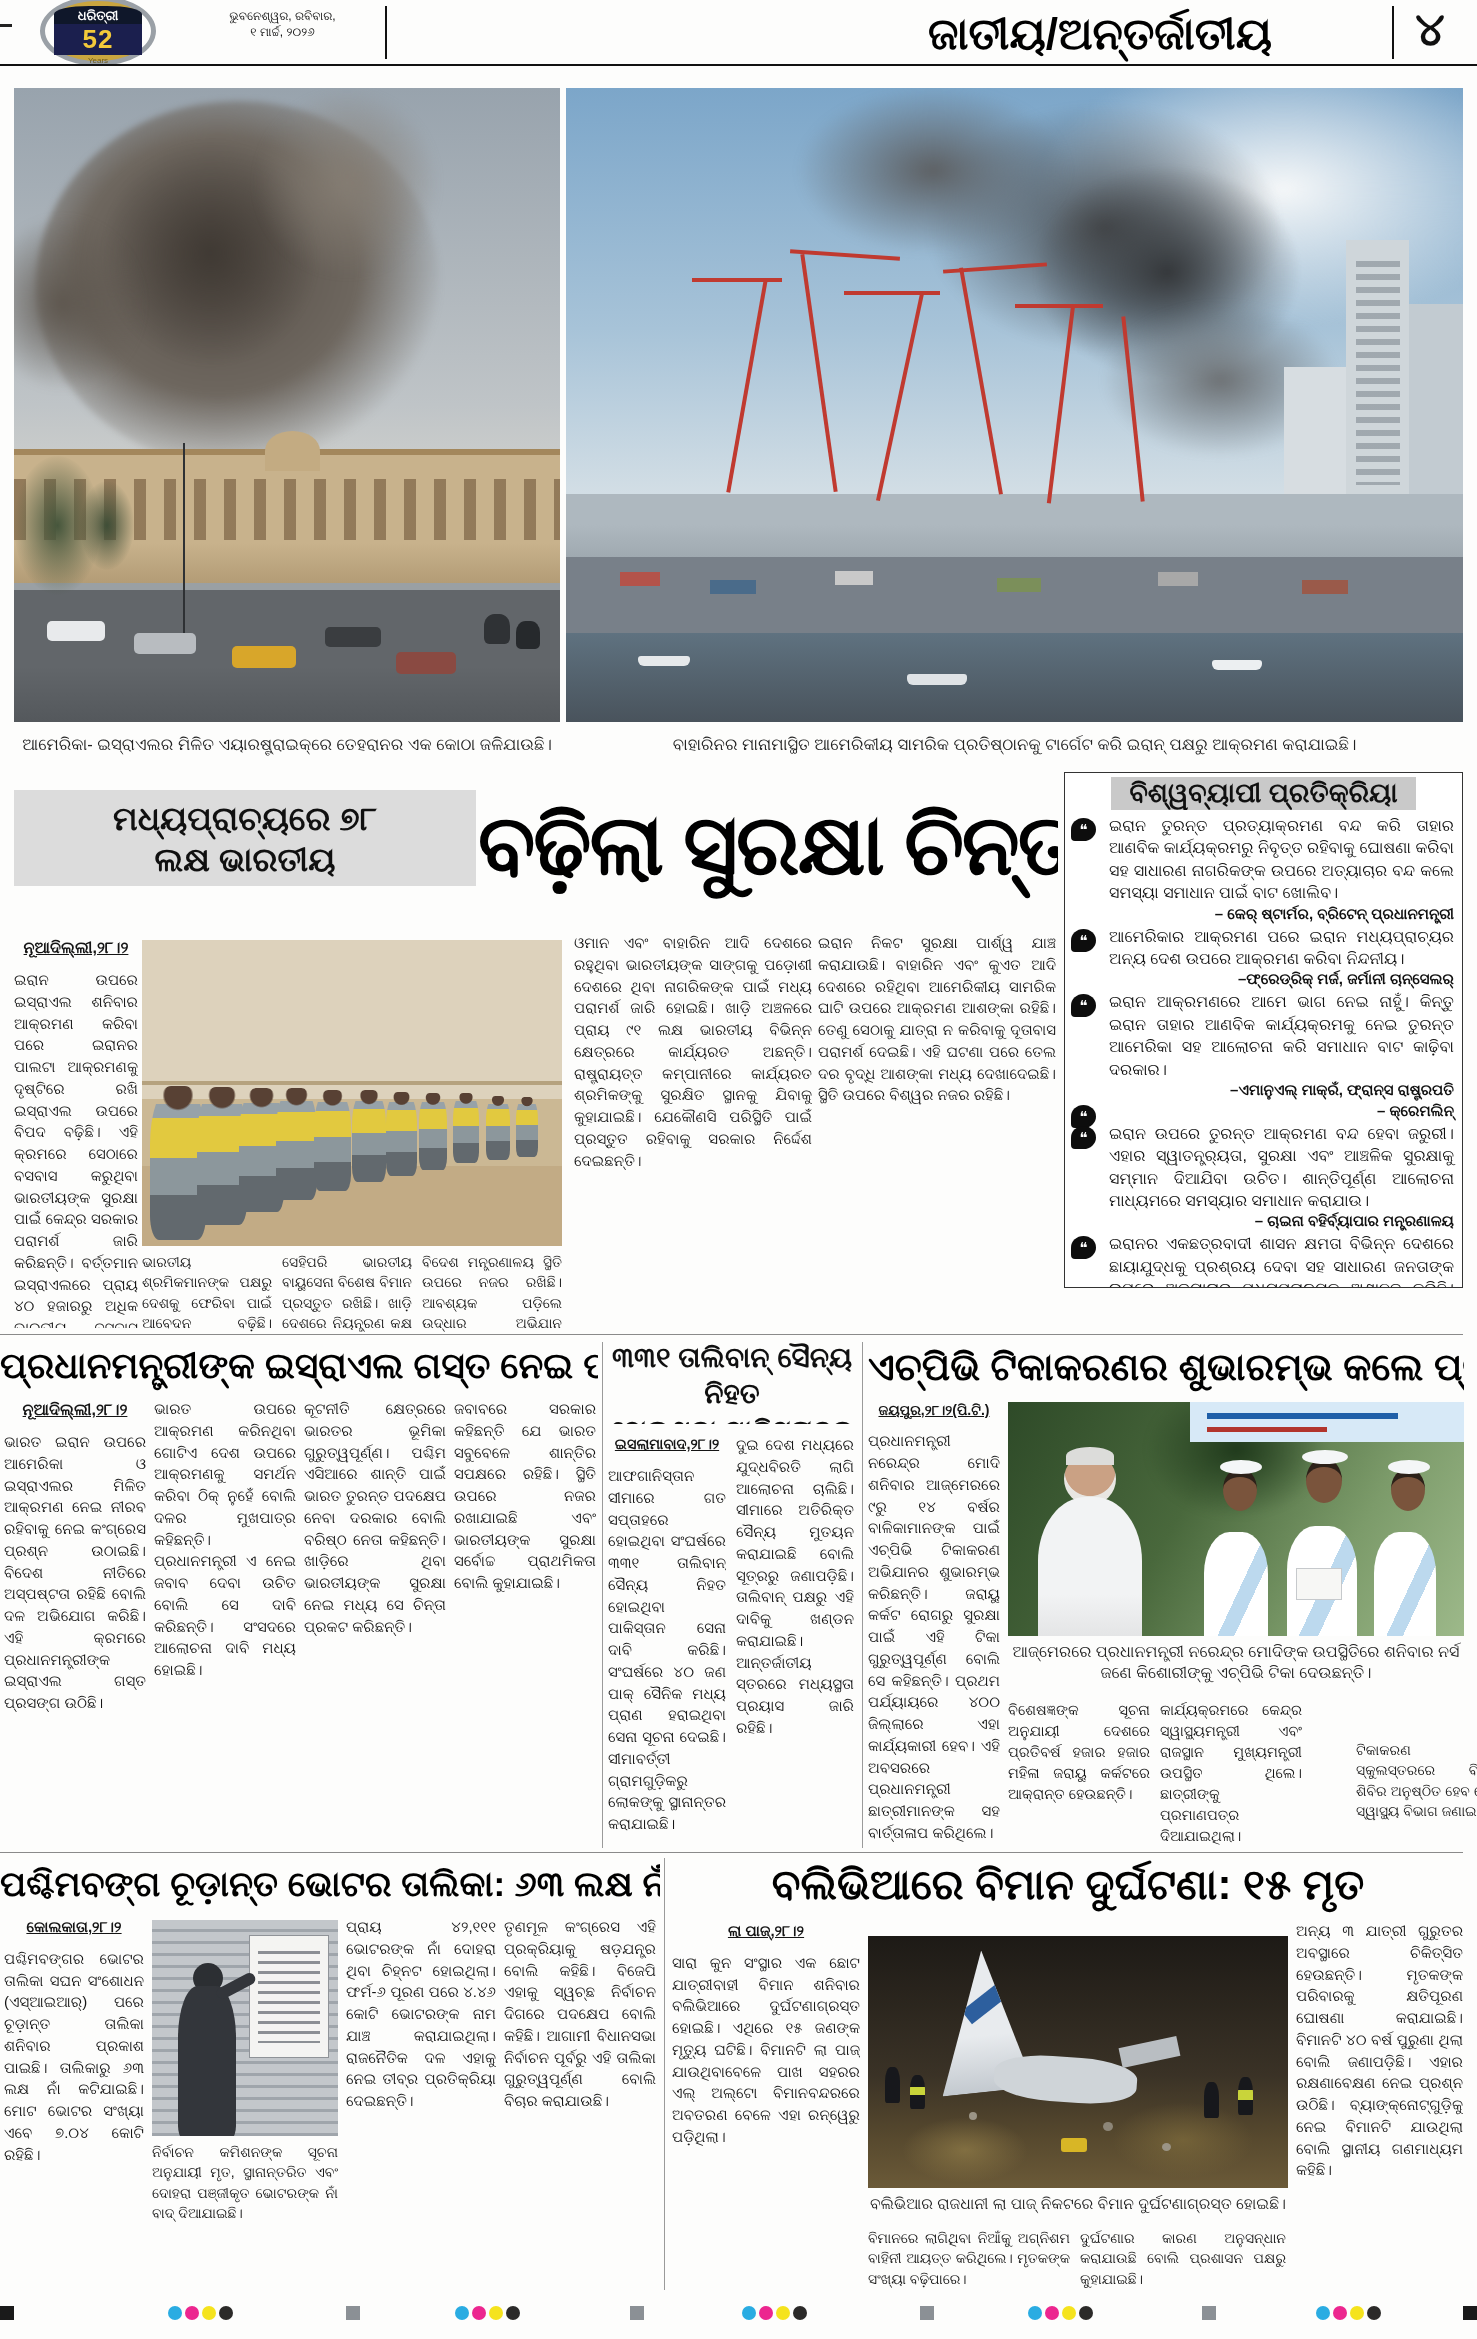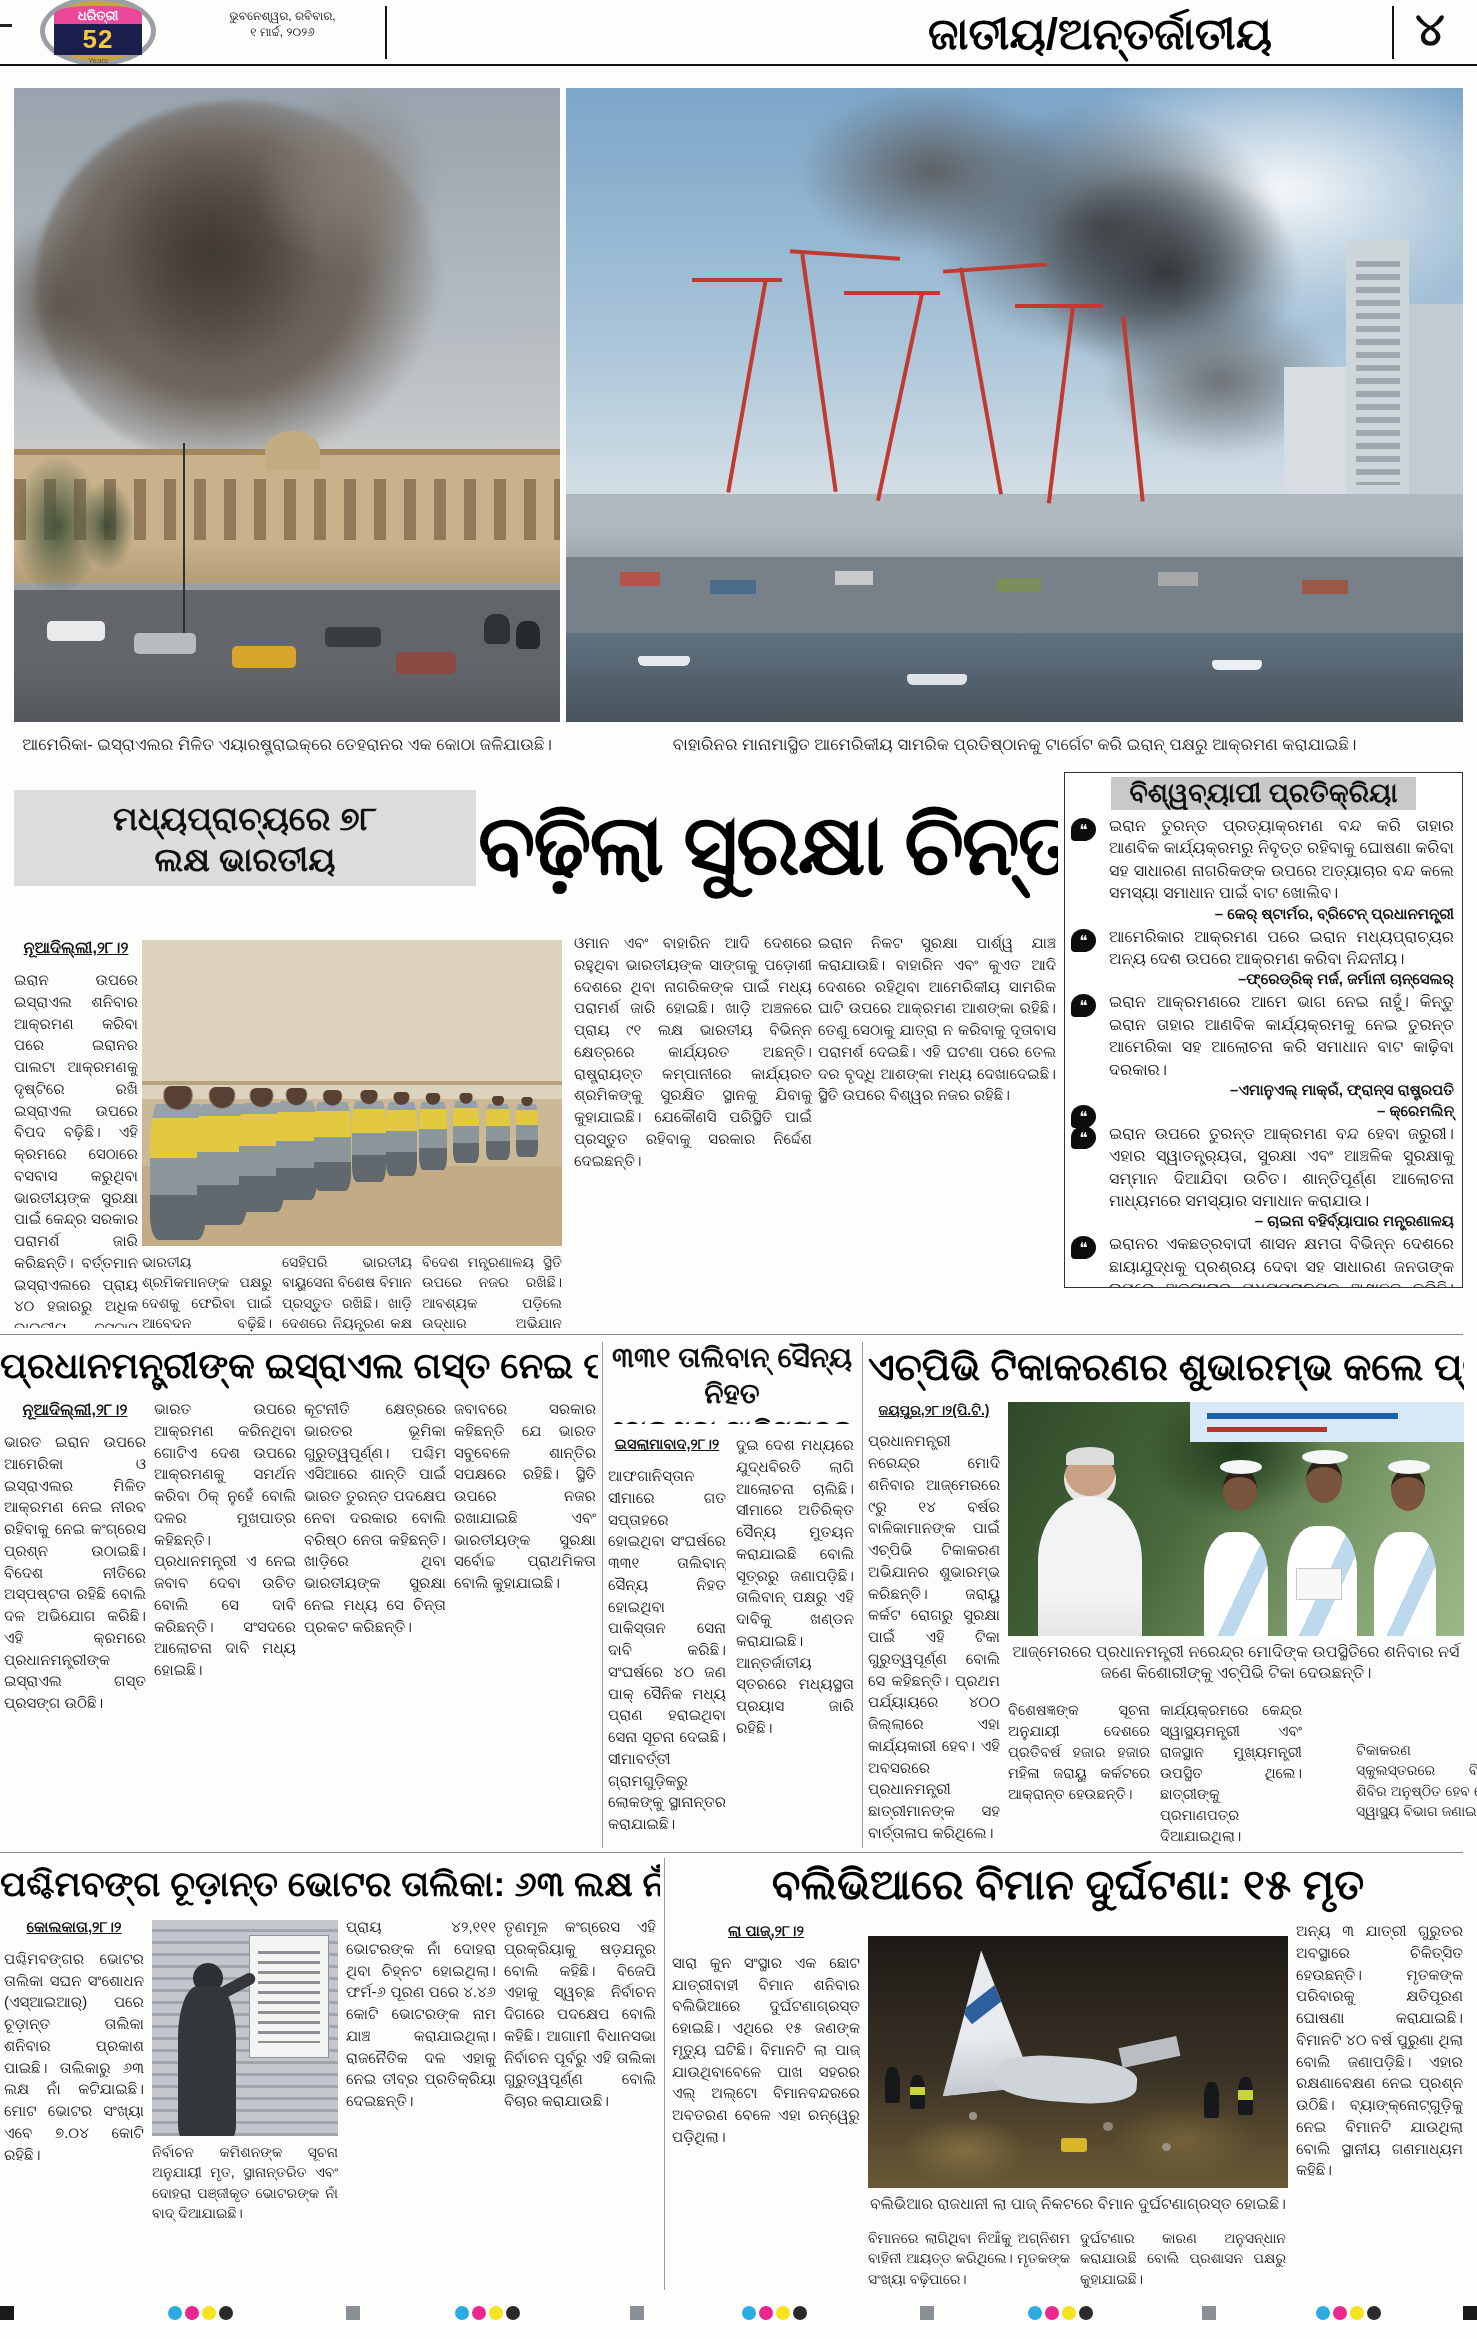--- a/index.html
+++ b/index.html
@@ -41,21 +41,21 @@
 </style>
 </head>
 <body>
 
 <div id="page">
 
   <div class="abs" style="left:0;top:0;width:1477px;height:66px;">
     <div class="abs" style="left:0;top:24px;width:12px;height:3px;background:#222;"></div>
     <div class="abs" style="left:40px;top:2px;width:118px;height:60px;">
       <div class="abs" style="left:0;top:-6px;width:116px;height:70px;border-radius:50%;border:5px solid #9aa0a6;box-sizing:border-box;background:radial-gradient(circle at 50% 45%, #c9a53f 0 64%, #8a6d2a 70%, transparent 71%);"></div>
-      <div class="abs center" style="left:14px;top:4px;width:88px;font-size:13px;font-weight:bold;color:#fff;background:#ec4899;border-radius:40% 40% 0 0;padding:2px 0;">ଧରିତ୍ରୀ</div>
+      <div class="abs center" style="left:14px;top:4px;width:88px;font-size:13px;font-weight:bold;color:#fff;background:#0f172a;border-radius:40% 40% 0 0;padding:2px 0;">ଧରିତ୍ରୀ</div>
       <div class="abs center" style="left:14px;top:22px;width:88px;font-size:26px;font-weight:bold;color:#f3c93a;background:#1b1f4e;letter-spacing:1px;">52</div>
       <div class="abs center" style="left:14px;top:54px;width:88px;font-size:8px;color:#6b5a1e;">Years</div>
     </div>
     <div class="abs center" style="left:190px;top:8px;width:185px;font-size:12px;font-weight:normal;line-height:1.35;">
       <div>ଭୁବନେଶ୍ୱର, ରବିବାର,</div>
       <div>୧ ମାର୍ଚ୍ଚ, ୨୦୨୬</div>
     </div>
     <div class="abs" style="left:385px;top:6px;width:2px;height:53px;background:#111;"></div>
     <div class="abs center headline" style="left:820px;top:6px;width:560px;font-size:44px;line-height:56px;">ଜାତୀୟ/ଅନ୍ତର୍ଜାତୀୟ</div>
     <div class="abs" style="left:1392px;top:6px;width:2px;height:53px;background:#111;"></div>

